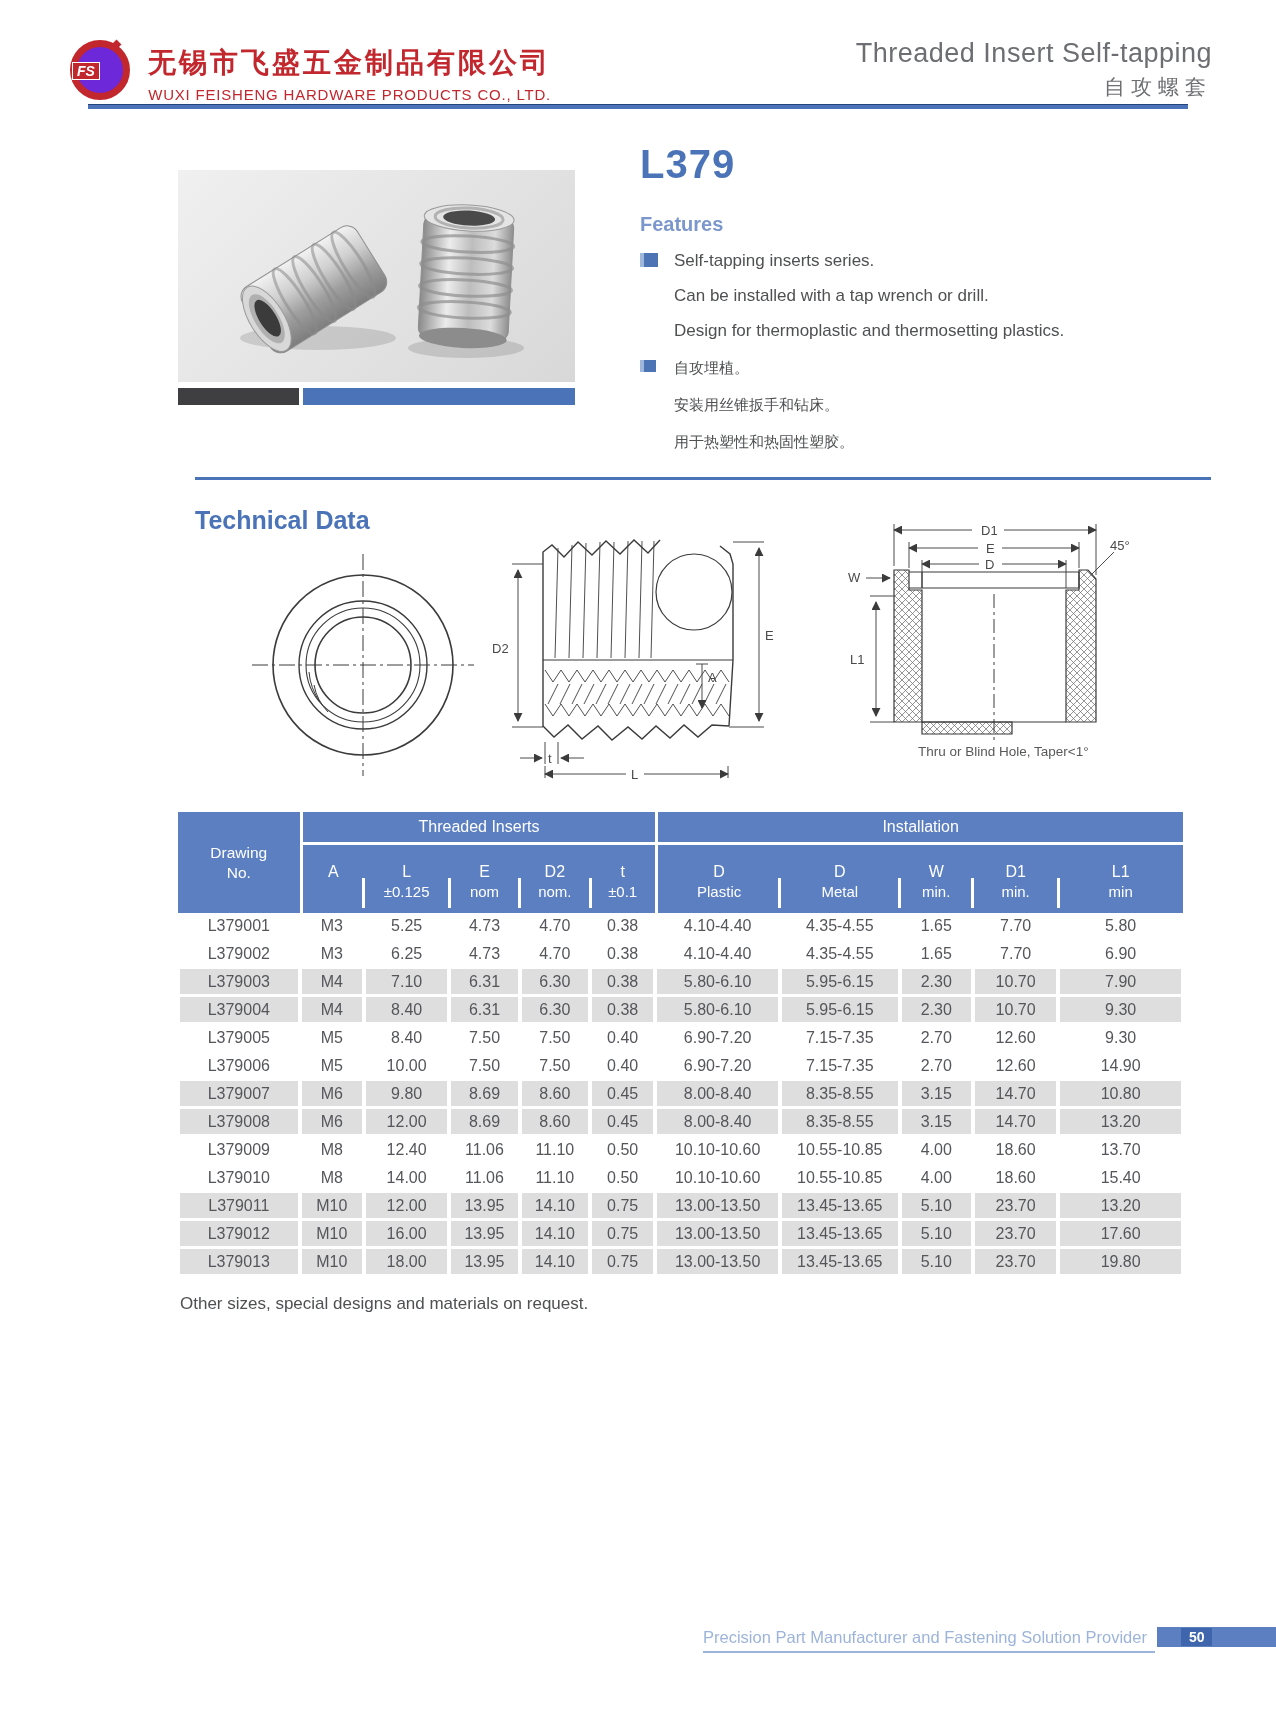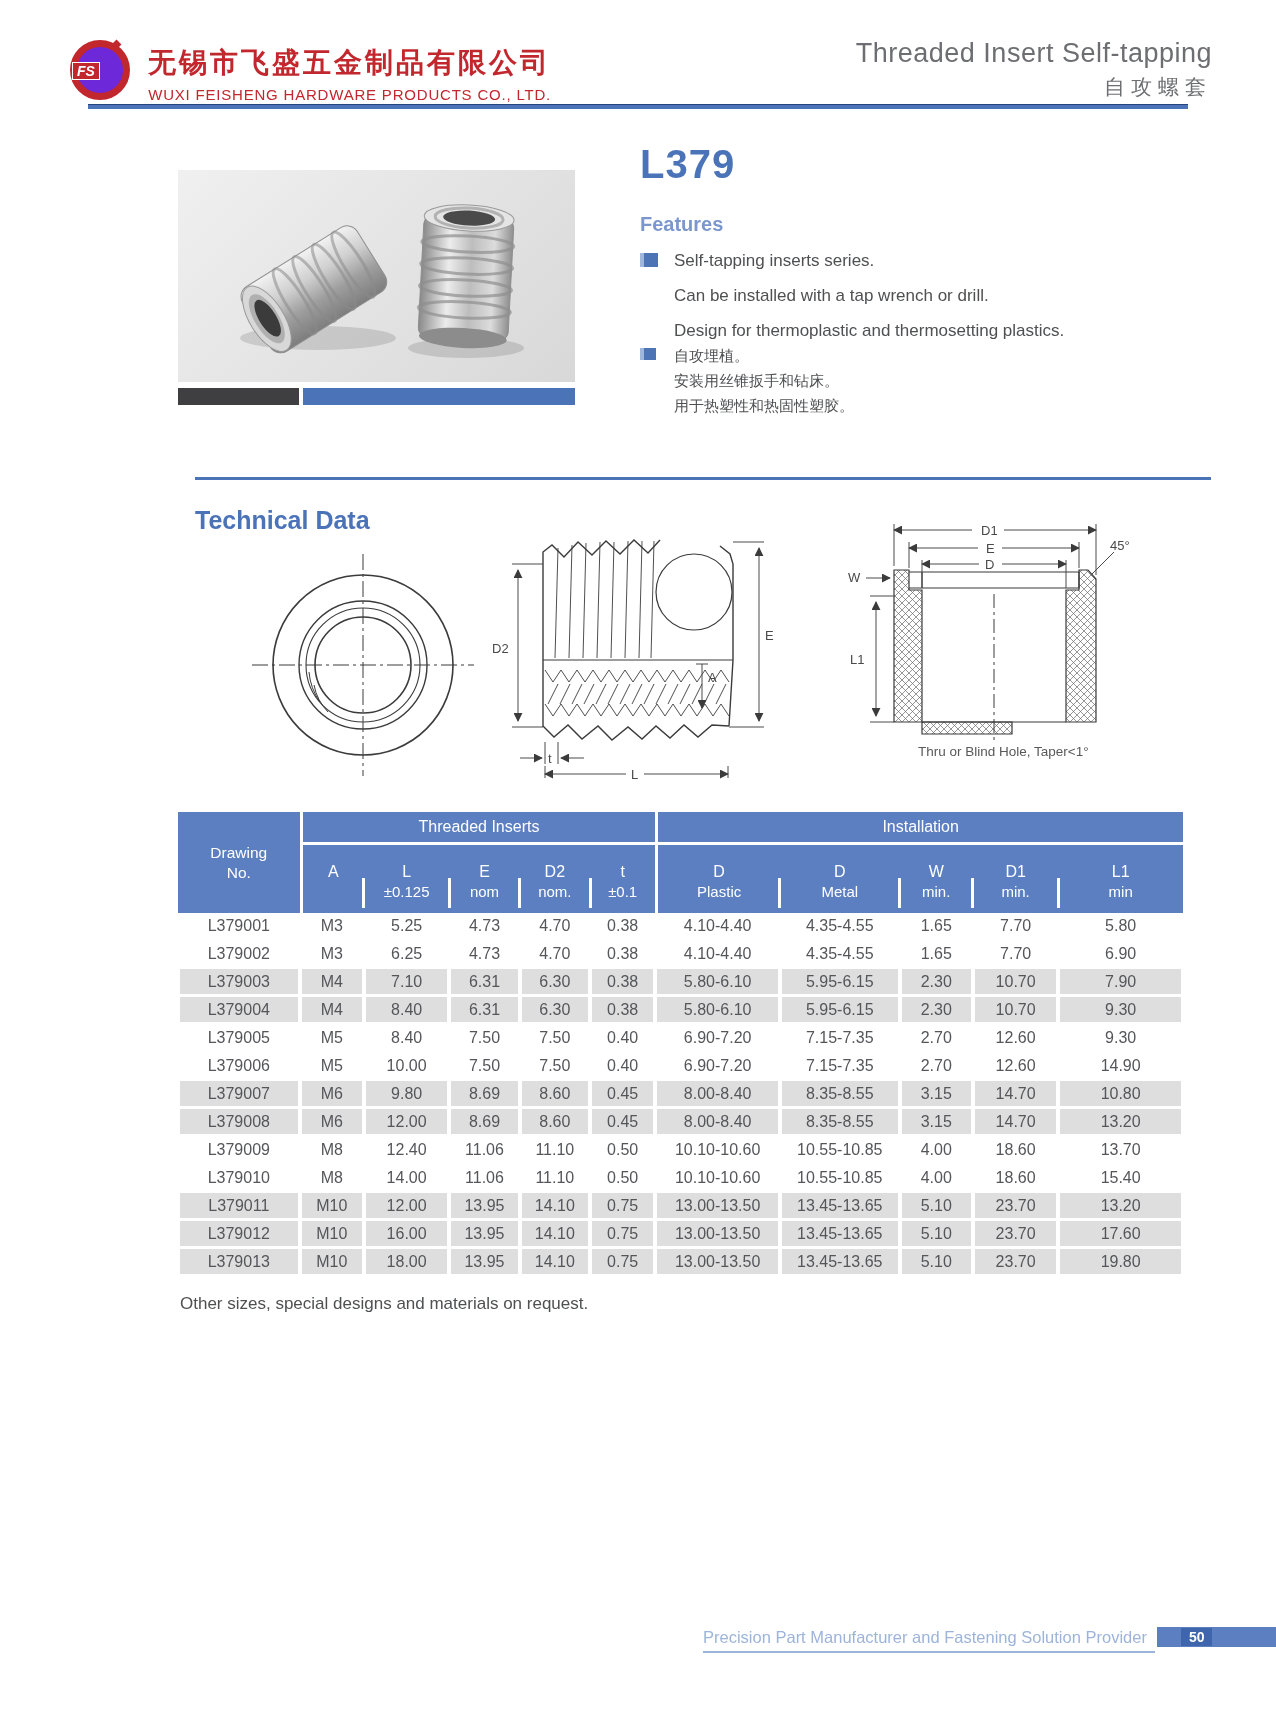--- a/index.html
+++ b/index.html
@@ -28,21 +28,21 @@
   .bar-dark{position:absolute;left:178px;top:388px;width:121px;height:17px;background:#3f3e40;}
   .bar-blue{position:absolute;left:303px;top:388px;width:272px;height:17px;background:var(--accent,#4a73b8);}
 
   
   .product{position:absolute;left:640px;top:142px;width:510px;}
   .model{font-size:40px;font-weight:bold;color:var(--accent,#4a73b8);letter-spacing:1px;}
   .feat-title{margin-top:26px;font-size:20px;font-weight:bold;color:#7b97cd;}
   .feat-line{position:relative;margin-top:15px;padding-left:34px;font-size:17px;color:#4f5052;}
   .bullet{position:absolute;left:0;top:2px;width:14px;height:14px;background:#4d74b5;border-left:4px solid #9fb6dd;}
   .feat-cn-title{margin-top:20px;font-size:20px;font-weight:bold;color:#7b97cd;}
-  .feat-cn-line{position:relative;margin-top:6px;padding-left:34px;font-size:15px;color:#4f5052;}
+  .feat-cn-line{position:relative;margin-top:18px;padding-left:34px;font-size:15px;color:#4f5052;}
   .bullet.small{width:12px;height:12px;top:1px;}
 
   
   .rule2{position:absolute;left:195px;top:477px;width:1016px;height:3px;background:var(--accent,#4a73b8);}
   .tech-title{position:absolute;left:195px;top:506px;font-size:25px;font-weight:bold;color:var(--accent,#4a73b8);}
   .drawing-front{position:absolute;left:248px;top:550px;}
   .drawing-section{position:absolute;left:488px;top:512px;}
   .drawing-install{position:absolute;left:832px;top:512px;}
   .drawing-caption{position:absolute;left:918px;top:744px;font-size:13.5px;color:#58595b;}
   svg text{font-family:"Liberation Sans",sans-serif;font-size:13px;fill:#4a4a4a;}

